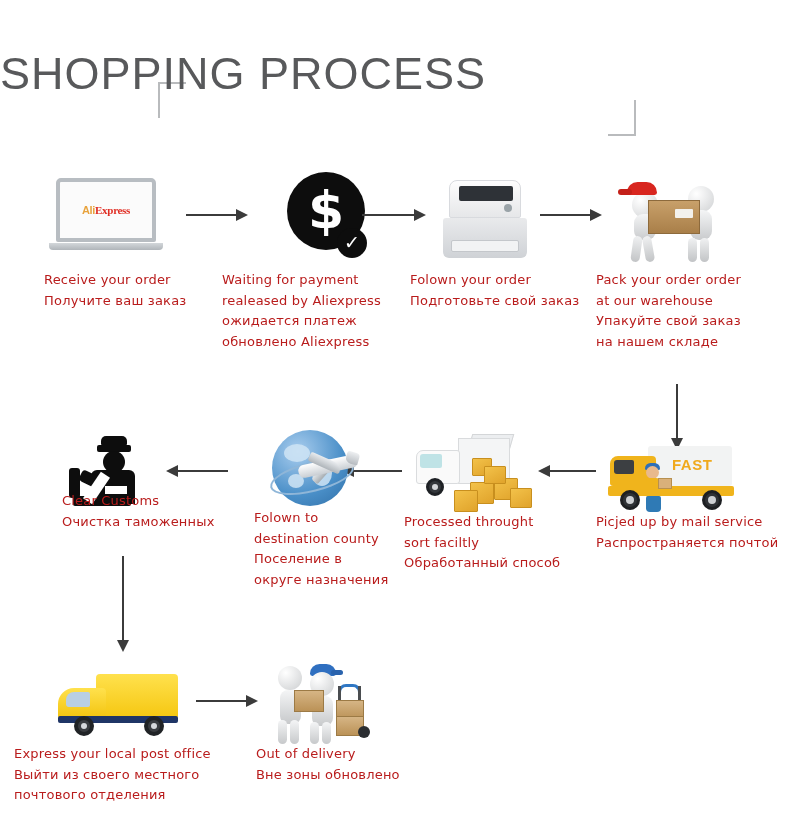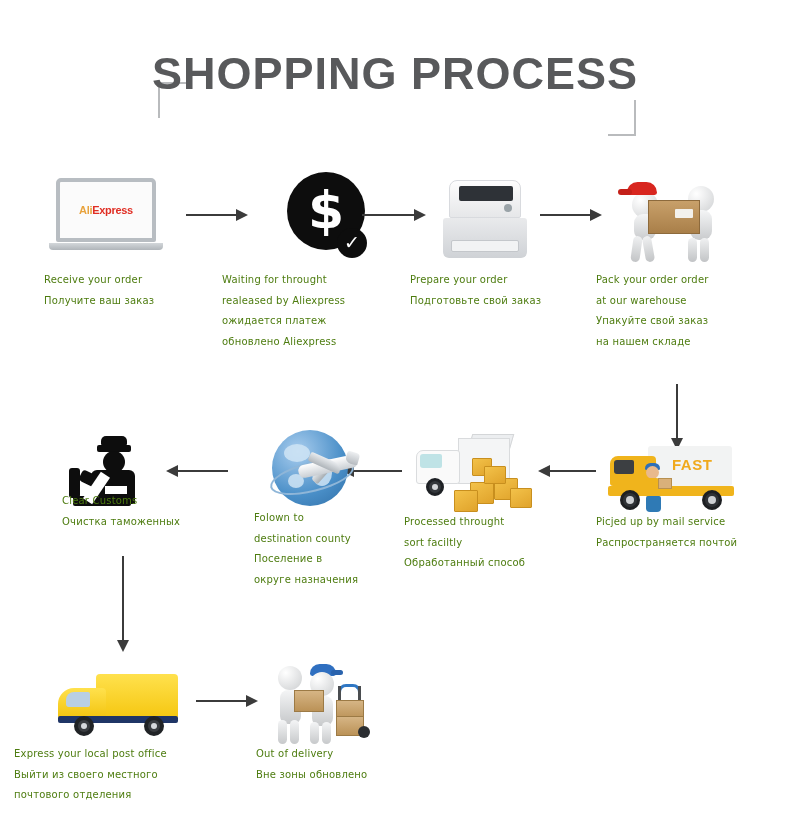--- a/index.html
+++ b/index.html
@@ -19,24 +19,23 @@
   #title-bar {
     position: absolute;
     left: 0; top: 38px;
     width: 790px;
     height: 78px;
   }
   #title-text {
     position: absolute;
     left: 0; top: 0;
     width: 790px;
-    text-align: center;
     font-family: "Liberation Sans", sans-serif;
     font-size: 45px;
-    font-weight: 700;
+    font-weight: 400;
     letter-spacing: 1px;
     color: #58595b;
     line-height: 72px;
     white-space: nowrap;
   }
   .corner {
     position: absolute;
     width: 26px;
     height: 34px;
     border-color: #b9bbbd;
@@ -54,23 +53,23 @@
   
   .node { position: absolute; }
   .node .art {
     position: relative;
     width: 100%;
     height: 96px;
   }
   .caption {
     position: absolute;
     font-family: "DejaVu Sans", sans-serif;
-    font-size: 10px;
+    font-size: 13px;
     line-height: 20.5px;
-    color: #4d7c0f;
+    color: #b91c1c;
     white-space: pre-line;
     letter-spacing: 0.2px;
   }
 
   
   .arrow { position: absolute; }
   .arrow-line-h {
     position: absolute;
     height: 2px;
     background: #3b3b3b;
@@ -133,21 +132,21 @@
     border-radius: 5px 5px 2px 2px;
     box-sizing: border-box;
     display: flex; align-items: center; justify-content: center;
   }
   .laptop-logo {
     font-family: "Liberation Sans", sans-serif;
     font-size: 11px; font-weight: bold;
     letter-spacing: -0.3px;
   }
   .laptop-logo .ali { color: #e8a33d; }
-  .laptop-logo .exp { color: #e02e24; }
+  .laptop-logo .exp { color: #e02e24; font-family: Liberation Serif, serif; }
   .laptop-base {
     width: 114px; height: 7px;
     background: linear-gradient(#d3d7da, #b0b5ba);
     border-radius: 0 0 4px 4px;
     margin-top: 1px;
   }
 
   
   .coin { position:absolute; left:50%; top:4px; margin-left:-41px; width:82px; height:82px; }
   .coin-circle {
@@ -480,21 +479,21 @@
     <div class="coin">
       <div class="coin-circle">
         <span class="coin-dollar">$</span>
       </div>
       <div class="coin-badge">
         <span class="coin-check">✓</span>
       </div>
     </div>
   </div>
 </div>
-<div class="caption" style="left:222px; top:270px; width:190px;">Waiting for throught
+<div class="caption" style="left:222px; top:270px; width:190px;">Waiting for payment
 realeased by Aliexpress
 ожидается платеж
 обновлено Aliexpress</div>
 
 <div class="arrow" style="left:362px; top:204px; width:64px; height:22px;">
   <div class="arrow-line-h"></div>
     <div class="arrow-head-r"></div>
 </div>
 
 <div class="node" style="left:420px; top:168px; width:130px;">
@@ -503,21 +502,21 @@
       <div class="printer-top">
         <div class="printer-slot"></div>
         <div class="printer-led"></div>
       </div>
       <div class="printer-body">
         <div class="printer-tray"></div>
       </div>
     </div>
   </div>
 </div>
-<div class="caption" style="left:410px; top:270px; width:190px;">Prepare your order
+<div class="caption" style="left:410px; top:270px; width:190px;">Folown your order
 Подготовьте свой заказ</div>
 
 <div class="arrow" style="left:540px; top:204px; width:62px; height:22px;">
   <div class="arrow-line-h"></div>
     <div class="arrow-head-r"></div>
 </div>
 
 <div class="node" style="left:602px; top:166px; width:140px;">
   <div class="art">
     <div class="packers">

